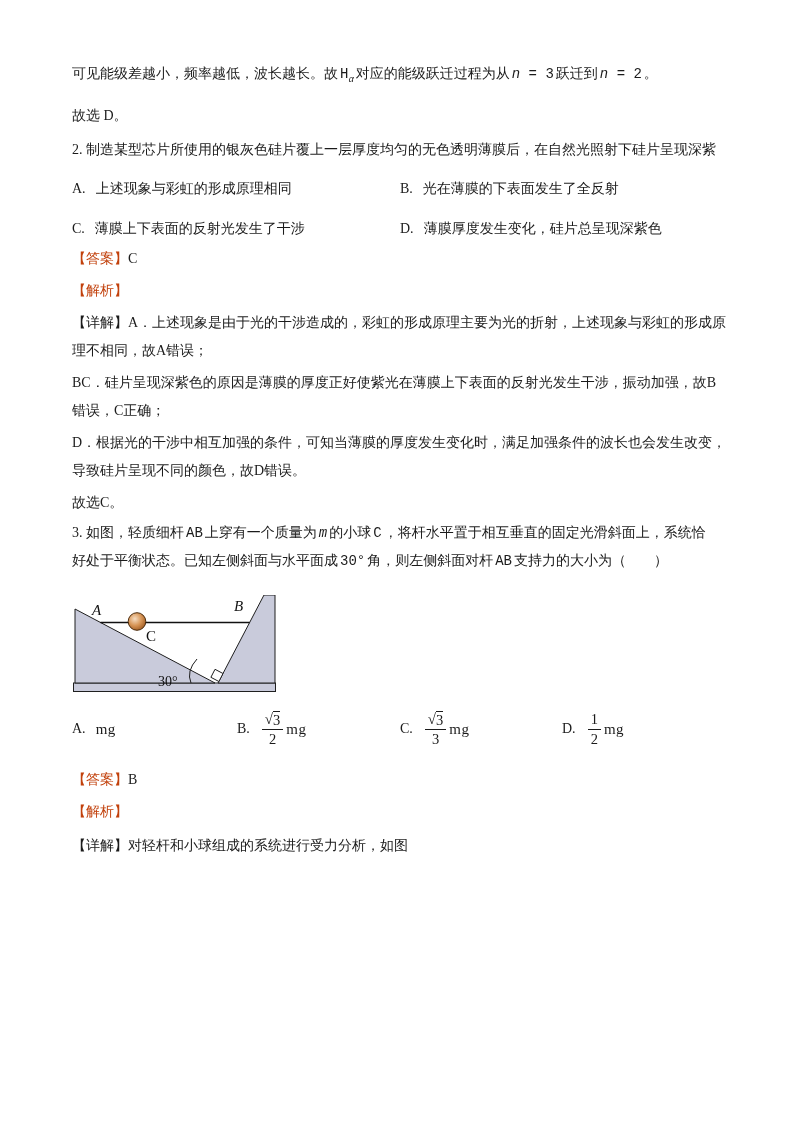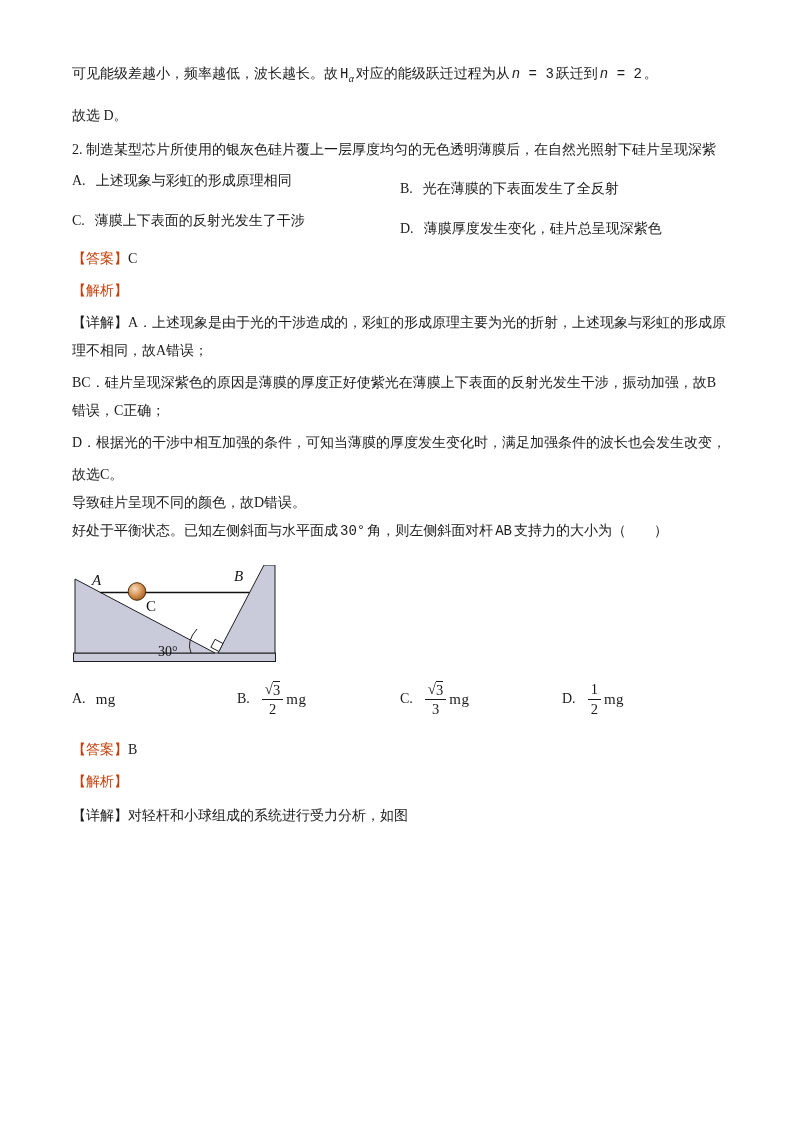--- a/index.html
+++ b/index.html
@@ -16,21 +16,21 @@
   }
   .ln{line-height:28px;white-space:nowrap;}
   .mt2{margin-top:2px}.mt3{margin-top:3px}.mt4{margin-top:4px}
   .mt6{margin-top:6px}.mt14{margin-top:14px}
   .mt24{margin-top:8px}
   .blue{color:#c2410c;}
   .it{font-style:italic;}
   .mvar{font-family:Liberation Mono, monospace;padding:0 2px;}
   sub.alpha{font-size:9px;vertical-align:-4px;font-style:italic;}
   
-  .opts2{display:flex;line-height:28px;}
+  .opts2{display:flex;line-height:28px;align-items:flex-end;}
   .opts2 .optA{width:328px;}
   .opts2 .optB{flex:1;margin-top:8px;}
   .olabel{margin-right:10px;}
   
   .opts4{display:flex;align-items:center;height:46px;}
   .opts4 .c1{width:165px;}.opts4 .c2{width:163px;}
   .opts4 .c3{width:162px;}.opts4 .c4{flex:1;}
   .opt-math{display:inline-flex;align-items:center;}
   .frac{display:inline-flex;flex-direction:column;align-items:center;
         line-height:1.12;margin:0 3px 0 2px;font-size:14.5px;}
@@ -62,23 +62,24 @@
   </div>
 
   <div class="ln mt2"><span class="blue">【答案】</span><span>C</span></div>
   <div class="ln mt4"><span class="blue">【解析】</span></div>
 
   <div class="ln mt4"><span>【详解】</span><span>A．上述现象是由于光的干涉造成的，彩虹的形成原理主要为光的折射，上述现象与彩虹的形成原</span></div>
   <div class="ln">理不相同，故A错误；</div>
   <div class="ln mt4">BC．硅片呈现深紫色的原因是薄膜的厚度正好使紫光在薄膜上下表面的反射光发生干涉，振动加强，故B</div>
   <div class="ln">错误，C正确；</div>
   <div class="ln mt4">D．根据光的干涉中相互加强的条件，可知当薄膜的厚度发生变化时，满足加强条件的波长也会发生改变，</div>
+  <div class="ln">导致硅片呈现不同的颜色，故D错误。</div>
   <div class="ln mt4">故选C。</div>
-  <div class="ln">导致硅片呈现不同的颜色，故D错误。</div>
 
+  <div class="ln mt2"><span>3. 如图，轻质细杆</span><span class="mvar">AB</span><span>上穿有一个质量为</span><span class="mvar it">m</span><span>的小球</span><span class="mvar">C</span><span>，将杆水平置于相互垂直的固定光滑斜面上，系统恰</span></div>
   <div class="ln"><span>好处于平衡状态。已知左侧斜面与水平面成</span><span class="mvar">30°</span><span>角，则左侧斜面对杆</span><span class="mvar">AB</span><span>支持力的大小为（　　）</span></div>
 
   <div class="fig-wrap">
     <svg width="206" height="99" viewBox="0 0 206 99">
       <defs>
         <radialGradient id="ballg" cx="38%" cy="35%" r="70%">
           <stop offset="0%" stop-color="#f6ddc2"></stop>
           <stop offset="55%" stop-color="#d69455"></stop>
           <stop offset="100%" stop-color="#a05c24"></stop>
         </radialGradient>

